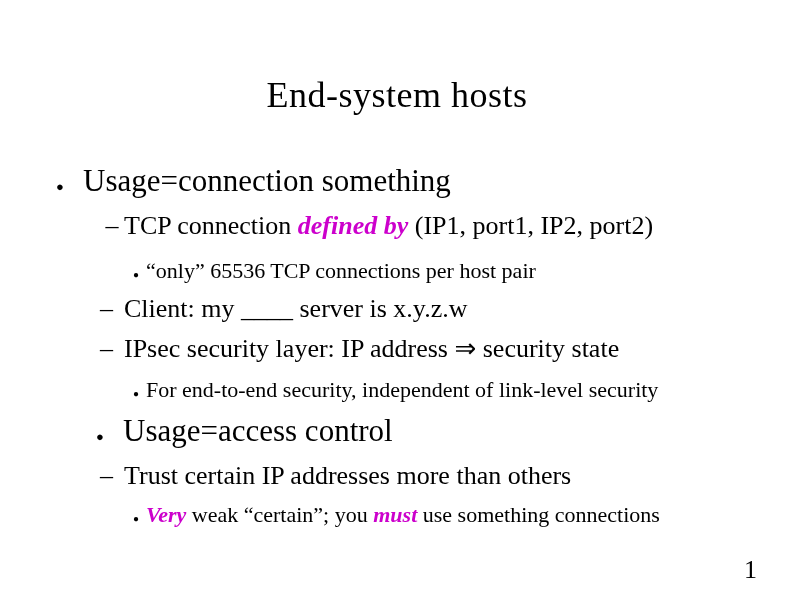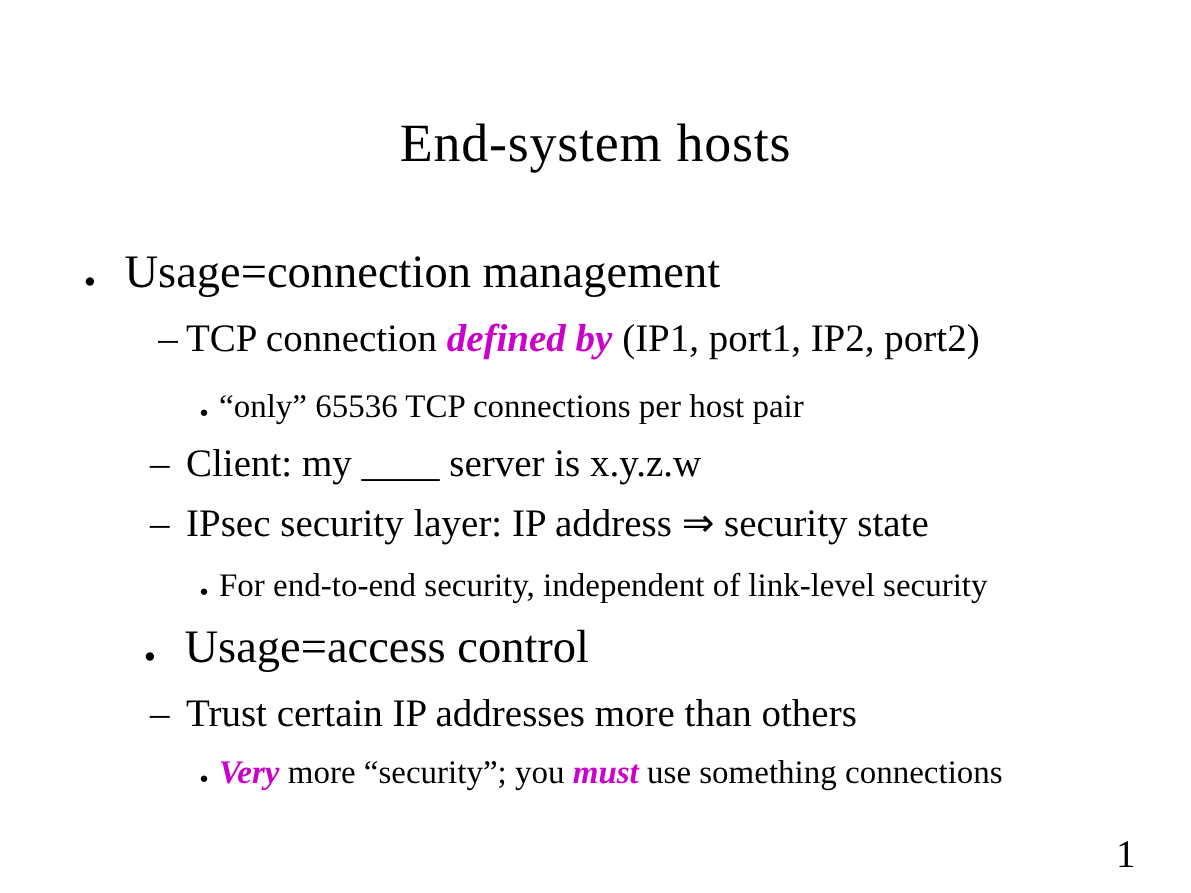--- a/index.html
+++ b/index.html
@@ -47,21 +47,21 @@
   }
 </style>
 </head>
 <body>
 
 <div class="slide">
 
   <h1 class="title">End-system hosts</h1>
 
   <div class="row l1" style="top:164px; left:56px;">
-    <span class="marker m1">●</span><span>Usage=connection management</span>
+    <span class="marker m1">●</span><span>Usage=connection something</span>
   </div>
 
   <div class="row l2" style="top:211px; left:100px;text-align:center;">
     <span class="marker m2">–</span><span>TCP connection </span><span class="accent">defined by</span><span> (IP1, port1, IP2, port2)</span>
   </div>
 
   <div class="row l3" style="top:259px; left:133px;">
     <span class="marker m3">●</span><span>“only” 65536 TCP connections per host pair</span>
   </div>
 
@@ -79,18 +79,18 @@
 
   <div class="row l1" style="top:414px; left:56px;margin-left:40px;">
     <span class="marker m1">●</span><span>Usage=access control</span>
   </div>
 
   <div class="row l2" style="top:461px; left:100px;">
     <span class="marker m2">–</span><span>Trust certain IP addresses more than others</span>
   </div>
 
   <div class="row l3" style="top:503px; left:133px;">
-    <span class="marker m3">●</span><span class="accent">Very</span><span> more “security”; you </span><span class="accent">must</span><span> use something connections</span>
+    <span class="marker m3">●</span><span class="accent">Very</span><span> weak “certain”; you </span><span class="accent">must</span><span> use something connections</span>
   </div>
 
   <div class="pagenum">1</div>
 
 </div>
 
 </body></html>

